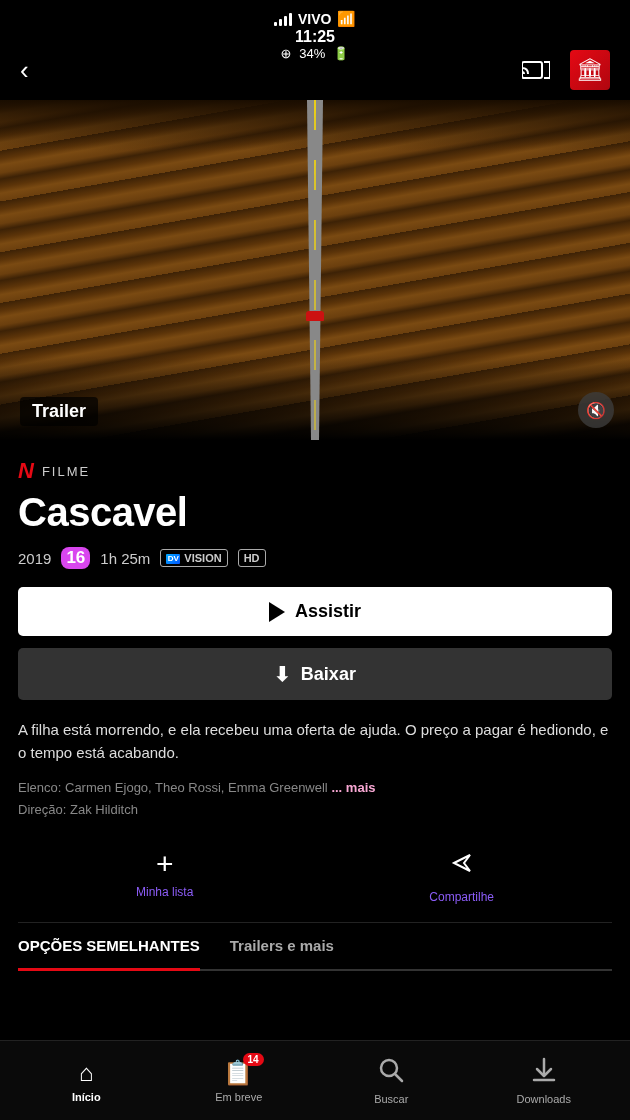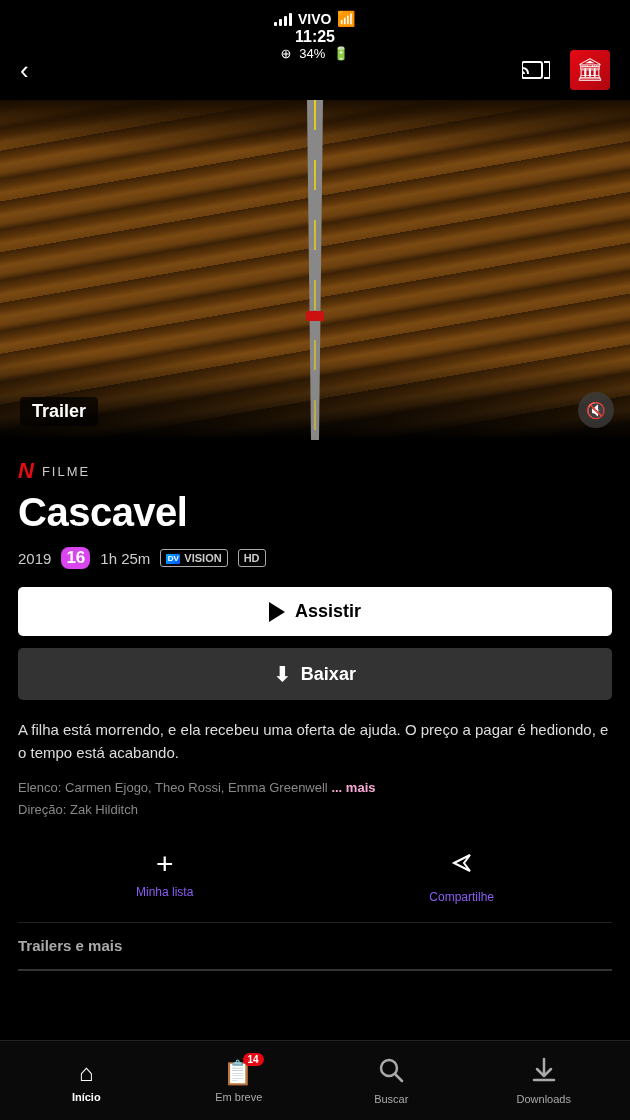--- a/index.html
+++ b/index.html
@@ -449,20 +449,23 @@
       <span class="action-icon">
         <svg width="28" height="28" viewBox="0 0 28 28" fill="none">
           <path d="M6 14 L22 6 L16 14 L22 22 Z" stroke="white" stroke-width="2" fill="none"></path>
         </svg>
       </span>
       <span class="action-label">Compartilhe</span>
     </div>
   </div>
 
   <div class="tabs-row">
+    <div class="tab-item active">
+      <span>OPÇÕES SEMELHANTES</span>
+    </div>
     <div class="tab-item">
       <span>Trailers e mais</span>
     </div>
   </div>
 
 </div>
 
 <div class="bottom-spacer"></div>
 
 <div class="bottom-nav">

